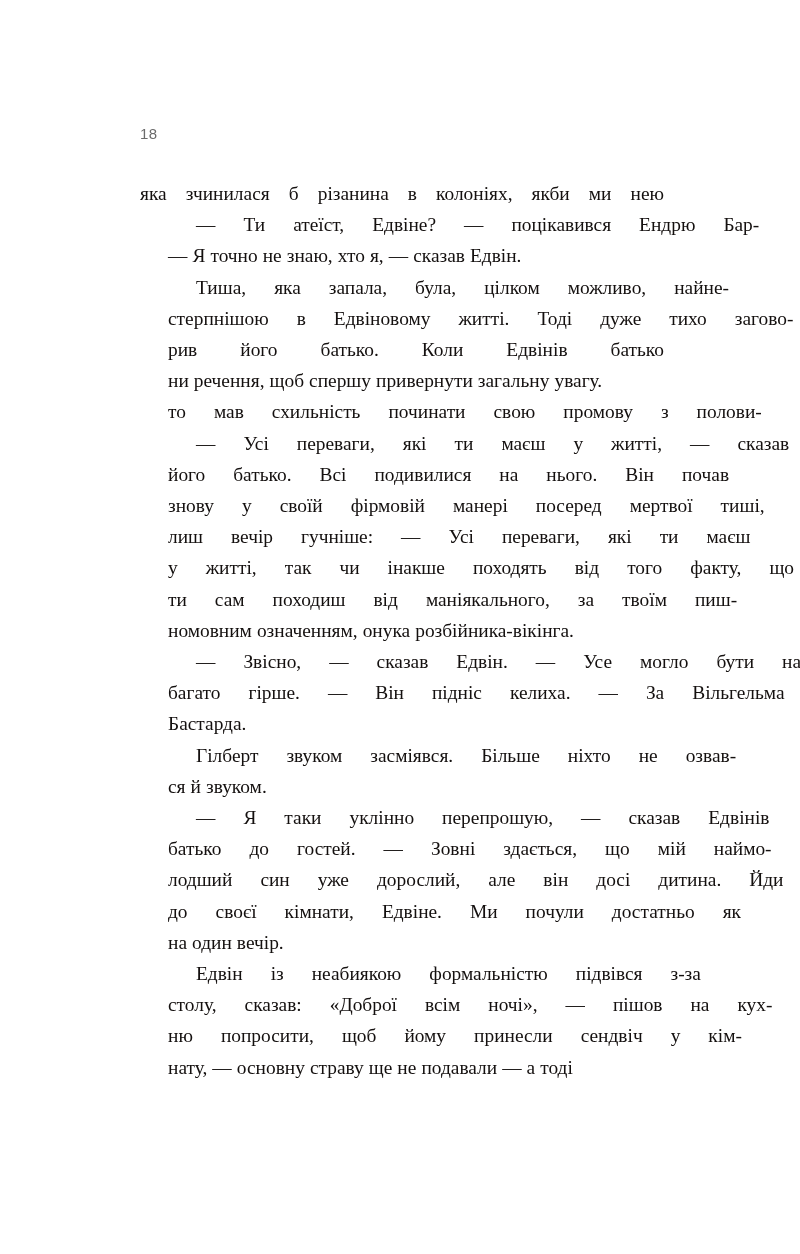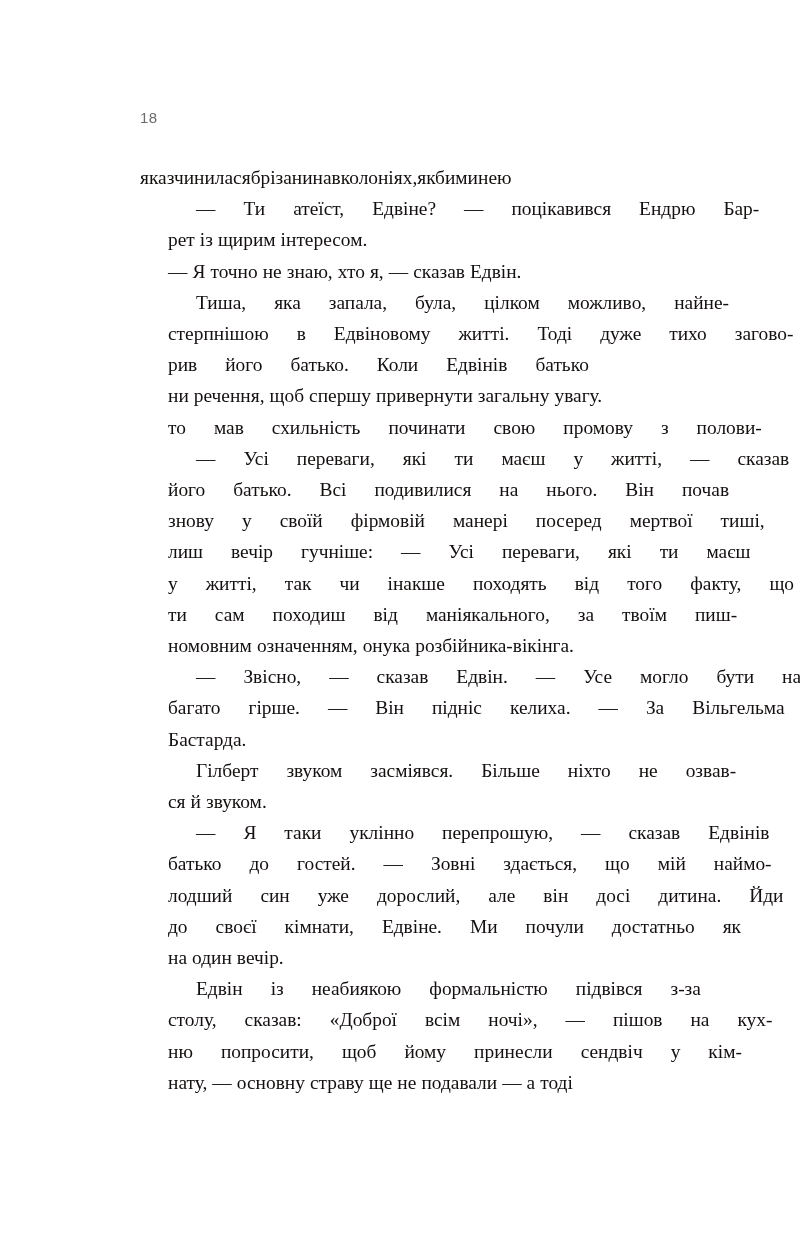--- a/index.html
+++ b/index.html
@@ -14,20 +14,21 @@
     position: relative;
     overflow: hidden;
     font-family: "Liberation Serif", "DejaVu Serif", serif;
     -webkit-font-smoothing: antialiased;
   }
 
   .page {
     position: absolute;
     inset: 0;
     background: #ffffff;
+    margin-top: 16px;
   }
 
   
   .folio {
     position: absolute;
     left: 140px;
     top: 108px;
     font-family: "Liberation Sans", "DejaVu Sans", sans-serif;
     font-size: 15px;
     line-height: 20px;
@@ -61,20 +62,21 @@
   }
 
   
   .ln {
     display: block;
     white-space: pre-wrap;
   }
 
   .ln.just {
     display: flex;
+    justify-content: space-between;
   }
 
   .ln.just > .w {
     display: inline-block;
     white-space: pre;
   }
 
   .ln.ind {
     text-indent: 28px;
   }
@@ -85,21 +87,20 @@
 <div class="page">
 
   <div class="folio">18</div>
 
   <div class="textblock">
       <p class="para flush">
         <span class="ln just"><span class="w">яка</span><span class="w">зчинилася</span><span class="w">б</span><span class="w">різанина</span><span class="w">в</span><span class="w">колоніях,</span><span class="w">якби</span><span class="w">ми</span><span class="w">нею</span></span>
       </p>
       <p class="para">
         <span class="ln just ind"><span class="w" style="width: 28px; flex: 0 0 28px;"></span><span class="w">—</span><span class="w">Ти</span><span class="w">атеїст,</span><span class="w">Едвіне?</span><span class="w">—</span><span class="w">поцікавився</span><span class="w">Ендрю</span><span class="w">Бар-</span></span>
-        <span class="ln">рет із щирим інтересом.</span>
       </p>
       <p class="para">
         <span class="ln ind">— Я точно не знаю, хто я, — сказав Едвін.</span>
       </p>
       <p class="para">
         <span class="ln just ind"><span class="w" style="width: 28px; flex: 0 0 28px;"></span><span class="w">Тиша,</span><span class="w">яка</span><span class="w">запала,</span><span class="w">була,</span><span class="w">цілком</span><span class="w">можливо,</span><span class="w">найне-</span></span>
         <span class="ln just"><span class="w">стерпнішою</span><span class="w">в</span><span class="w">Едвіновому</span><span class="w">житті.</span><span class="w">Тоді</span><span class="w">дуже</span><span class="w">тихо</span><span class="w">загово-</span></span>
         <span class="ln just"><span class="w">рив</span><span class="w">його</span><span class="w">батько.</span><span class="w">Коли</span><span class="w">Едвінів</span><span class="w">батько</span></span>
         <span class="ln">ни речення, щоб спершу привернути загальну увагу.</span>
         <span class="ln just"><span class="w">то</span><span class="w">мав</span><span class="w">схильність</span><span class="w">починати</span><span class="w">свою</span><span class="w">промову</span><span class="w">з</span><span class="w">полови-</span></span>

